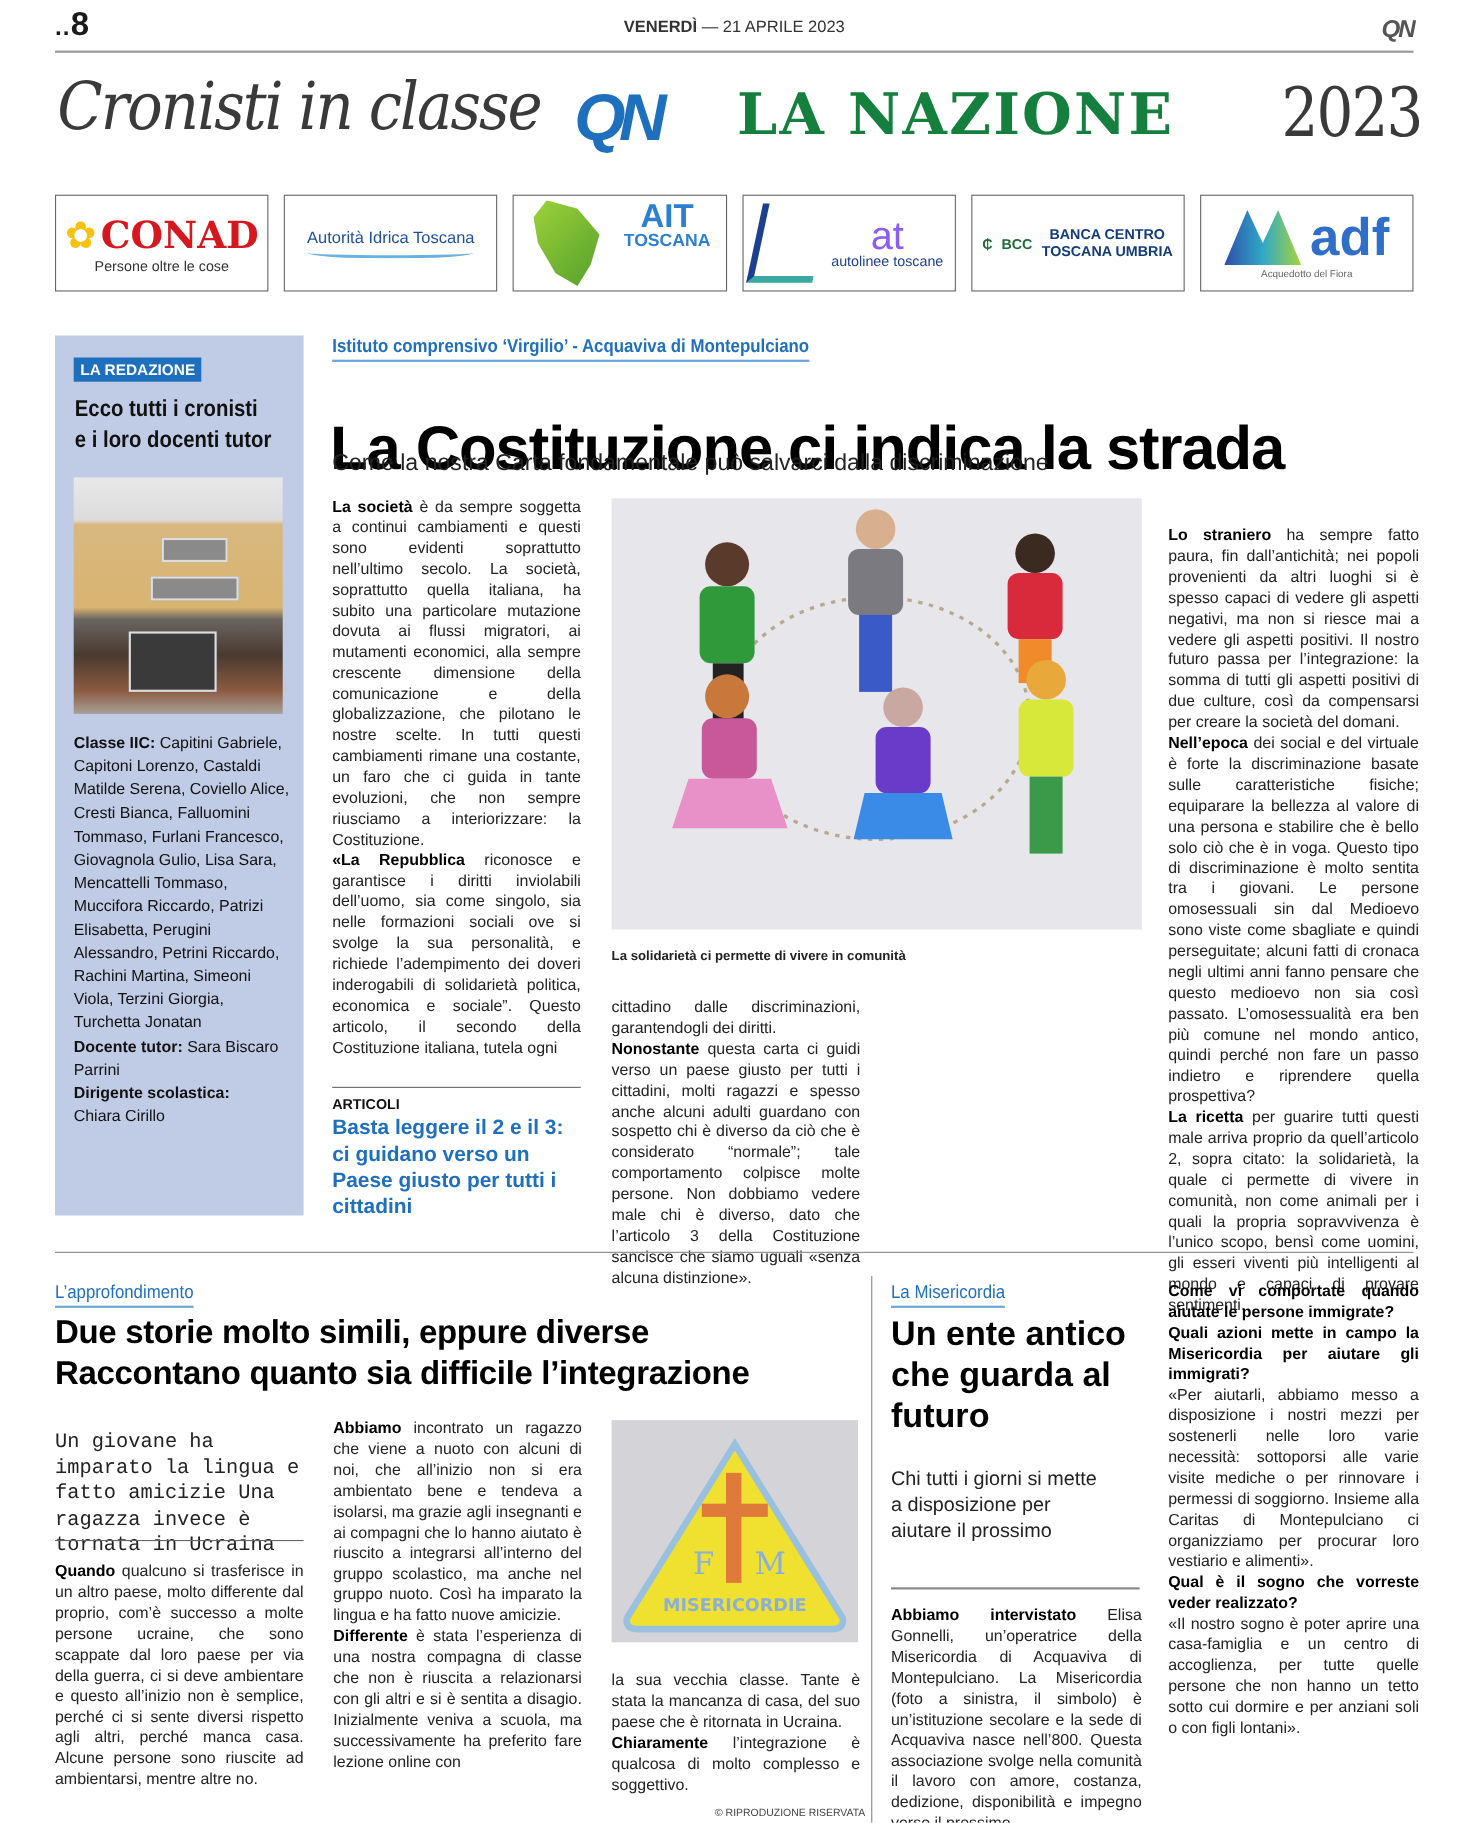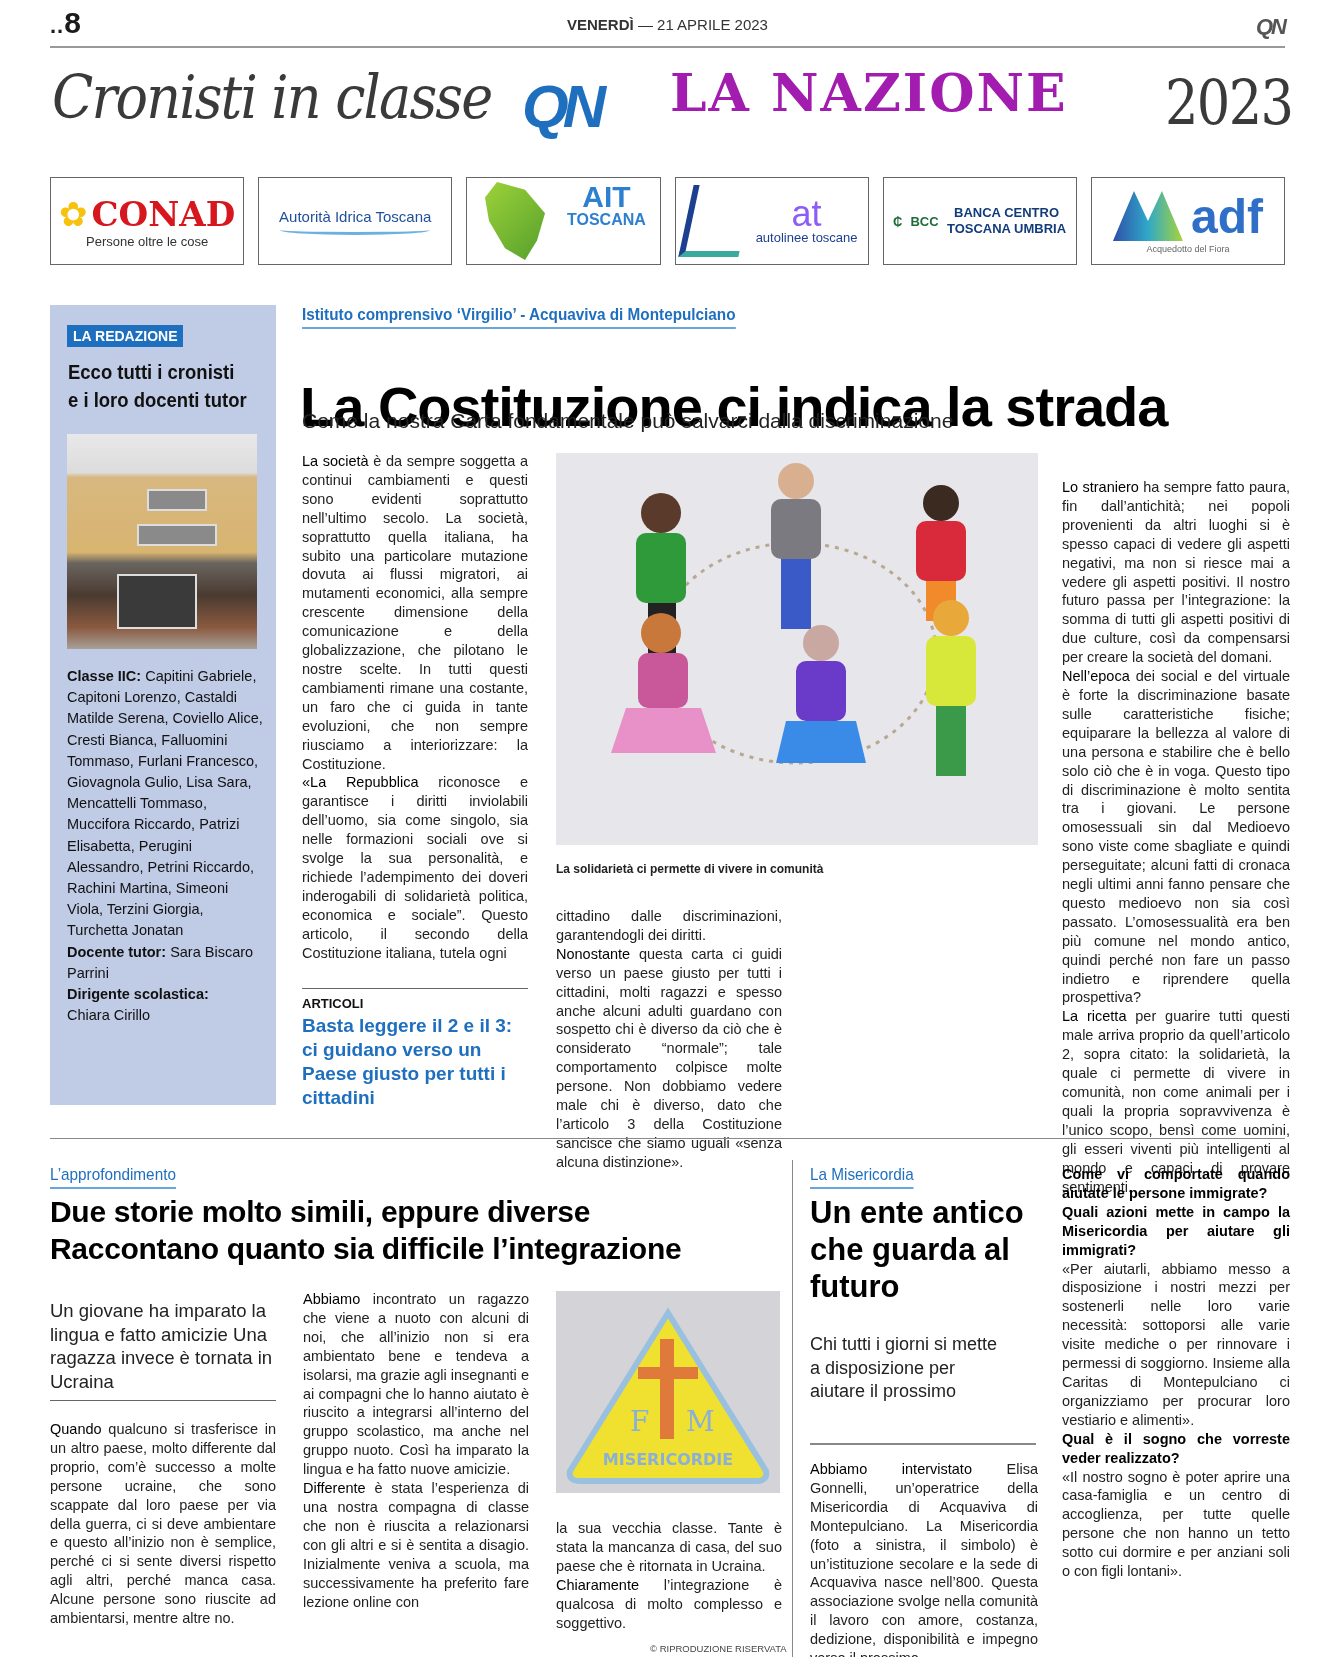--- a/index.html
+++ b/index.html
@@ -8,21 +8,21 @@
   
   .page-num { left: 50px; top: 6px; font-size: 30px; font-weight: bold; font-family: "Liberation Sans", sans-serif; }
   .page-num .dots { font-size: 22px; letter-spacing: 1px; }
   .dateline { left: 0; width: 1335px; top: 16px; text-align: center; font-size: 15px; color: #333; }
   .dateline b { font-weight: bold; }
   .qn-small { right: 50px; top: 14px; font-size: 22px; font-weight: bold; color: #555; font-style: italic; letter-spacing: -2px; }
   .top-rule { left: 50px; width: 1235px; top: 46px; height: 2px; background: #999; }
   
   .cronisti { left: 52px; top: 62px; font-family: "DejaVu Serif", serif; font-size: 60px; color: #3a3a3a; font-style: italic; letter-spacing: -2px; transform: scaleX(0.9); transform-origin: left; }
   .qn-logo { left: 522px; top: 72px; font-size: 60px; font-weight: bold; color: #1f6fbf; font-style: italic; letter-spacing: -6px; }
-  .lanazione { left: 670px; top: 62px; font-family: "DejaVu Serif", serif; font-size: 52px; font-weight: bold; color: #a21caf; letter-spacing: 2px; }
+  .lanazione { left: 670px; top: 74px; font-family: "DejaVu Serif", serif; font-size: 52px; font-weight: bold; color: #15803d; letter-spacing: 2px; }
   .year { left: 1165px; top: 66px; font-family: "DejaVu Serif", serif; font-size: 62px; color: #3a3a3a; letter-spacing: -2px; transform: scaleX(0.85); transform-origin: left; }
   
   .sponsors { left: 50px; top: 177px; width: 1235px; height: 88px; display: flex; gap: 14px; }
   .sponsor { flex: 1; border: 1px solid #666; display: flex; align-items: center; justify-content: center; flex-direction: column; text-align: center; overflow: hidden; background: #fff; }
   .sp-conad { color: #d6181e; font-weight: bold; font-size: 34px; font-family: "DejaVu Serif", serif; }
   .sp-conad-sub { color: #333; font-size: 13px; }
   .sp-ait { color: #1f4f9a; font-size: 15px; }
   .sp-ait-wave { width: 150px; height: 10px; border-bottom: 3px solid #6ab0e0; border-radius: 0 0 50% 50%; }
   .sp-ai { display: flex; gap: 6px; }
   .sp-ai-map { width: 80px; height: 78px; background: linear-gradient(135deg,#9fd33a,#4d9a2a); clip-path: polygon(20% 0,55% 10%,80% 40%,70% 75%,55% 100%,30% 85%,10% 50%,5% 20%); }
@@ -45,35 +45,35 @@
   .side-photo { left: 67px; top: 434px; width: 190px; height: 215px; background: linear-gradient(180deg,#e8e8e8 0%,#dcdcdc 18%,#d8b880 20%,#d8b470 55%,#6a6560 60%,#4a3a30 75%,#8a5a40 90%,#a8a098 100%); }
   .side-photo .win { position:absolute; background:#8a8a8a; border:2px solid #ddd; }
   .side-text { left: 67px; top: 666px; width: 200px; font-size: 14.5px; line-height: 21.2px; color: #111; }
   .side-text b { font-weight: bold; }
   
   .kicker { font-size: 17px; color: #1f6fbf; font-weight: bold; border-bottom: 2px solid #6aa6dc; padding-bottom: 2px; transform: scaleX(0.9); transform-origin: left; white-space: nowrap; }
   .main-kicker { left: 302px; top: 305px; }
   .main-title { left: 300px; top: 334px; font-size: 56px; font-weight: bold; letter-spacing: -1px; color: #000; white-space: nowrap; margin-top: 40px; }
   .main-sub { left: 302px; top: 409px; font-size: 21px; color: #222; }
   .col { font-size: 14.5px; line-height: 18.9px; color: #222; text-align: justify; hyphens: manual; }
-  .col b { font-weight: normal; color: #000; }
+  .col b { font-weight: bold; color: #000; }
   .col p { margin: 0; }
   .c1 { left: 302px; top: 452px; width: 226px; }
   .c1-rule { left: 302px; top: 988px; width: 226px; height: 1px; background: #666; }
   .articoli-label { left: 302px; top: 996px; font-size: 13px; font-weight: bold; color: #111; }
   .articoli-title { left: 302px; top: 1014px; width: 230px; font-size: 19px; font-weight: bold; color: #1f6fbf; line-height: 24px; }
   .drawing { left: 556px; top: 453px; width: 482px; height: 392px; background: #e7e6ea; overflow: hidden; }
   .caption { left: 556px; top: 862px; font-size: 12px; font-weight: bold; color: #222; }
   .c2 { left: 556px; top: 907px; width: 226px; }
   .c4 { left: 1062px; top: 478px; width: 228px; }
   .mid-rule { left: 50px; top: 1138px; width: 1235px; height: 1px; background: #888; }
   
   .bl-kicker { left: 50px; top: 1165px; font-weight: normal; }
   .bl-title { left: 50px; top: 1193px; font-size: 30px; font-weight: bold; line-height: 37px; color: #000; white-space: nowrap; letter-spacing: -0.3px; }
-  .bl-sub { left: 50px; top: 1299px; width: 230px; font-size: 18.5px; line-height: 23.5px; color: #222; }
+  .bl-sub { left: 50px; top: 1299px; width: 230px; font-size: 18.5px; line-height: 23.5px; color: #222; font-family: Liberation Mono, monospace; }
   .bl-rule { left: 50px; top: 1400px; width: 226px; height: 1px; background: #666; }
   .b1 { left: 50px; top: 1420px; width: 226px; }
   .b2 { left: 303px; top: 1290px; width: 226px; }
   .b3 { left: 556px; top: 1519px; width: 226px; }
   .logo-photo { left: 556px; top: 1291px; width: 224px; height: 202px; background: #d4d4d8; }
   .copyright { left: 650px; top: 1643px; font-size: 9.5px; color: #444; }
   .vrule { left: 792px; top: 1160px; width: 1px; height: 497px; background: #888; }
   
   .m-kicker { left: 810px; top: 1165px; font-weight: normal; }
   .m-title { left: 810px; top: 1194px; font-size: 31px; font-weight: bold; line-height: 37px; color: #000; }

